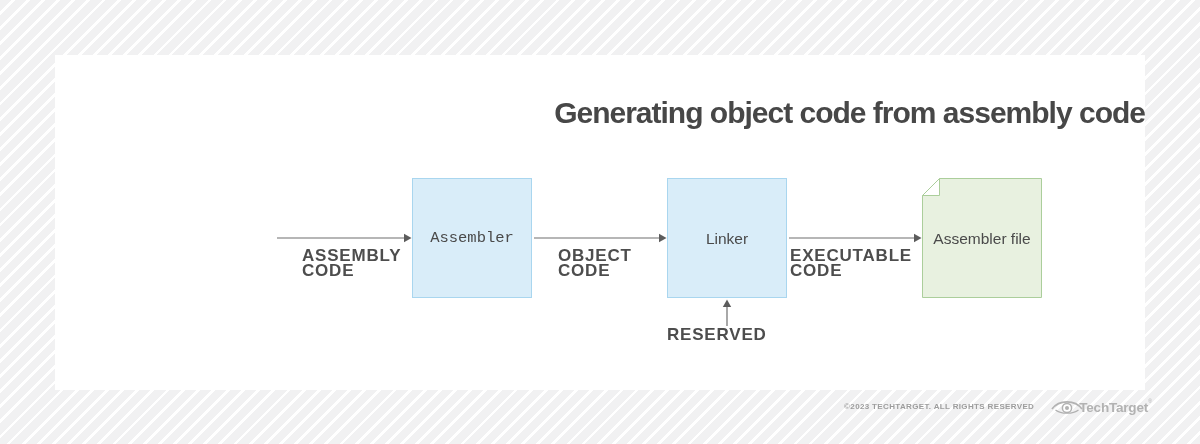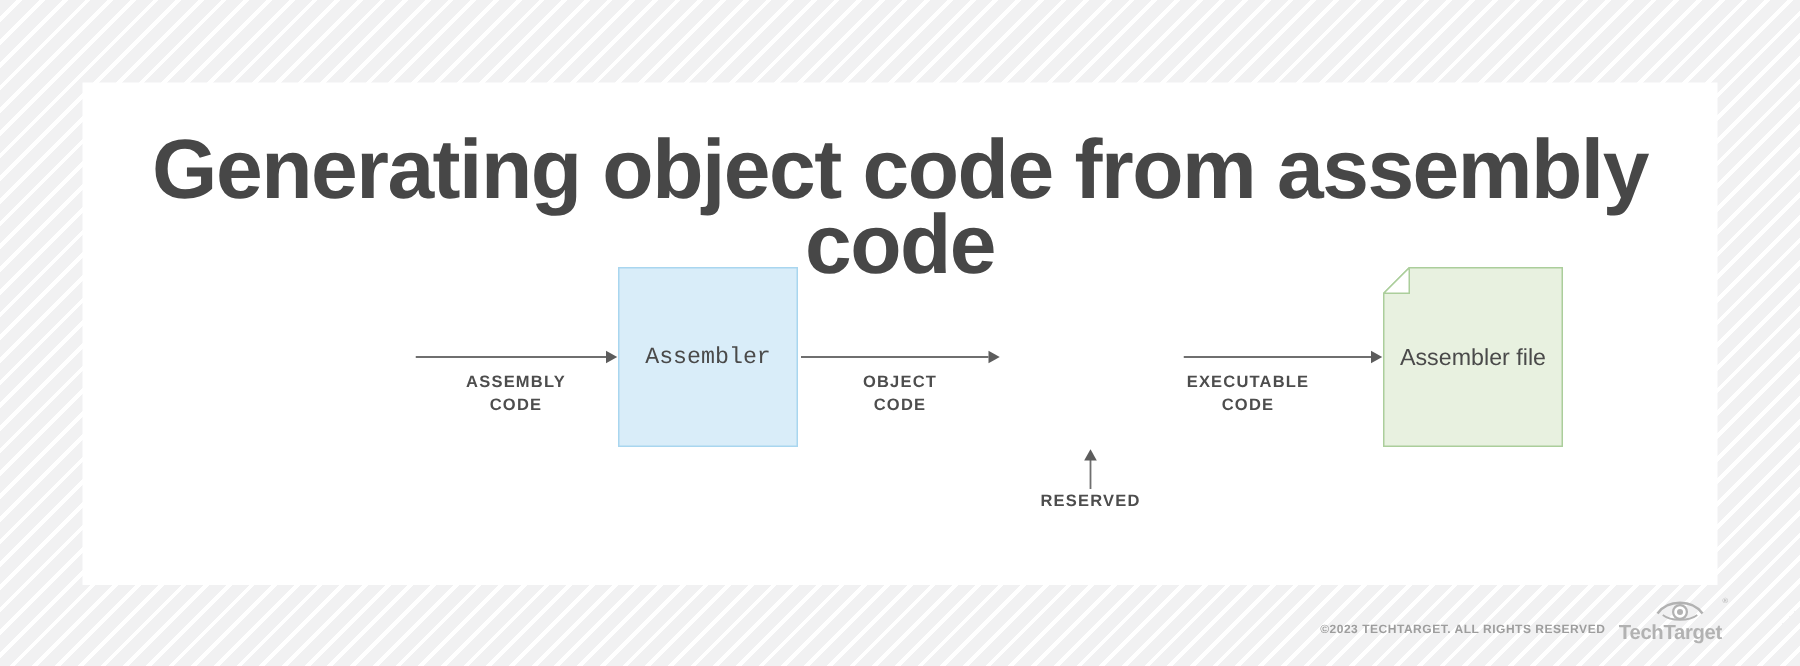--- a/index.html
+++ b/index.html
@@ -22,22 +22,22 @@
     position: absolute;
     left: 55px; top: 55px;
     width: 1090px; height: 335px;
     background: #ffffff;
   }
 
   .title {
     position: absolute;
     left: 55px; top: 88px;
     width: 1090px;
-    text-align: center;
-    font-size: 56px;
+    text-align: right;
+    font-size: 30px;
     line-height: 50px;
     font-weight: 800;
     letter-spacing: -1px;
     color: #474747;
   }
 
   .node {
     position: absolute;
     top: 178px;
     width: 120px; height: 120px;
@@ -58,22 +58,22 @@
     line-height: 19px;
     color: #4a4a4a;
   }
 
   .arrow { position: absolute; }
 
   .edge-label {
     position: absolute;
     top: 248px;
     width: 84px;
-    text-align: center;
-    font-size: 11px;
+    text-align: left;
+    font-size: 17px;
     line-height: 15px;
     font-weight: 700;
     letter-spacing: 0.8px;
     color: #4d4d4d;
   }
   .edge-label.libraries {
     top: 327px;
     left: 667px;
     width: 120px;
   }
@@ -90,21 +90,21 @@
     font-size: 8px;
     font-weight: 700;
     letter-spacing: 0.35px;
     color: #9d9d9d;
     padding-bottom: 4px;
     white-space: nowrap;
   }
   .logo {
     position: relative;
     display: flex;
-    flex-direction: column;
+    flex-direction: row;
     align-items: center;
     text-align: center;
   }
   .logo-eye { transform: translateX(6px); }
   .logo-reg {
     position: absolute;
     top: -1px; right: -4px;
     font-size: 5px;
     color: #b2b2b2;
   }
@@ -123,20 +123,23 @@
 
   <div class="card"></div>
 
   <h1 class="title">Generating object code from assembly code</h1>
 
 
   <div class="node rect" style="left:412px;font-family:Liberation Mono, monospace;">
     <div class="node-label">Assembler</div>
   </div>
 
+  <div class="node rect" style="left:667px;">
+    <div class="node-label">Linker</div>
+  </div>
 
   <div class="node doc" style="left:922px;">
     <svg class="node-shape-svg" width="120" height="120" viewBox="0 0 120 120">
       <polygon points="17.5,0.5 119.5,0.5 119.5,119.5 0.5,119.5 0.5,17.5" stroke="#abce9b" stroke-width="1" fill="#e8f1e0"></polygon>
       <polygon points="0.5,17.5 17.5,0.5 17.5,17.5" fill="#ffffff" stroke="#abce9b" stroke-width="1"></polygon>
     </svg>
     <div class="node-label">Assembler file</div>
   </div>
 
   <svg class="arrow" style="left:277px; top:232px;" width="135" height="12" viewBox="0 0 135 12">

